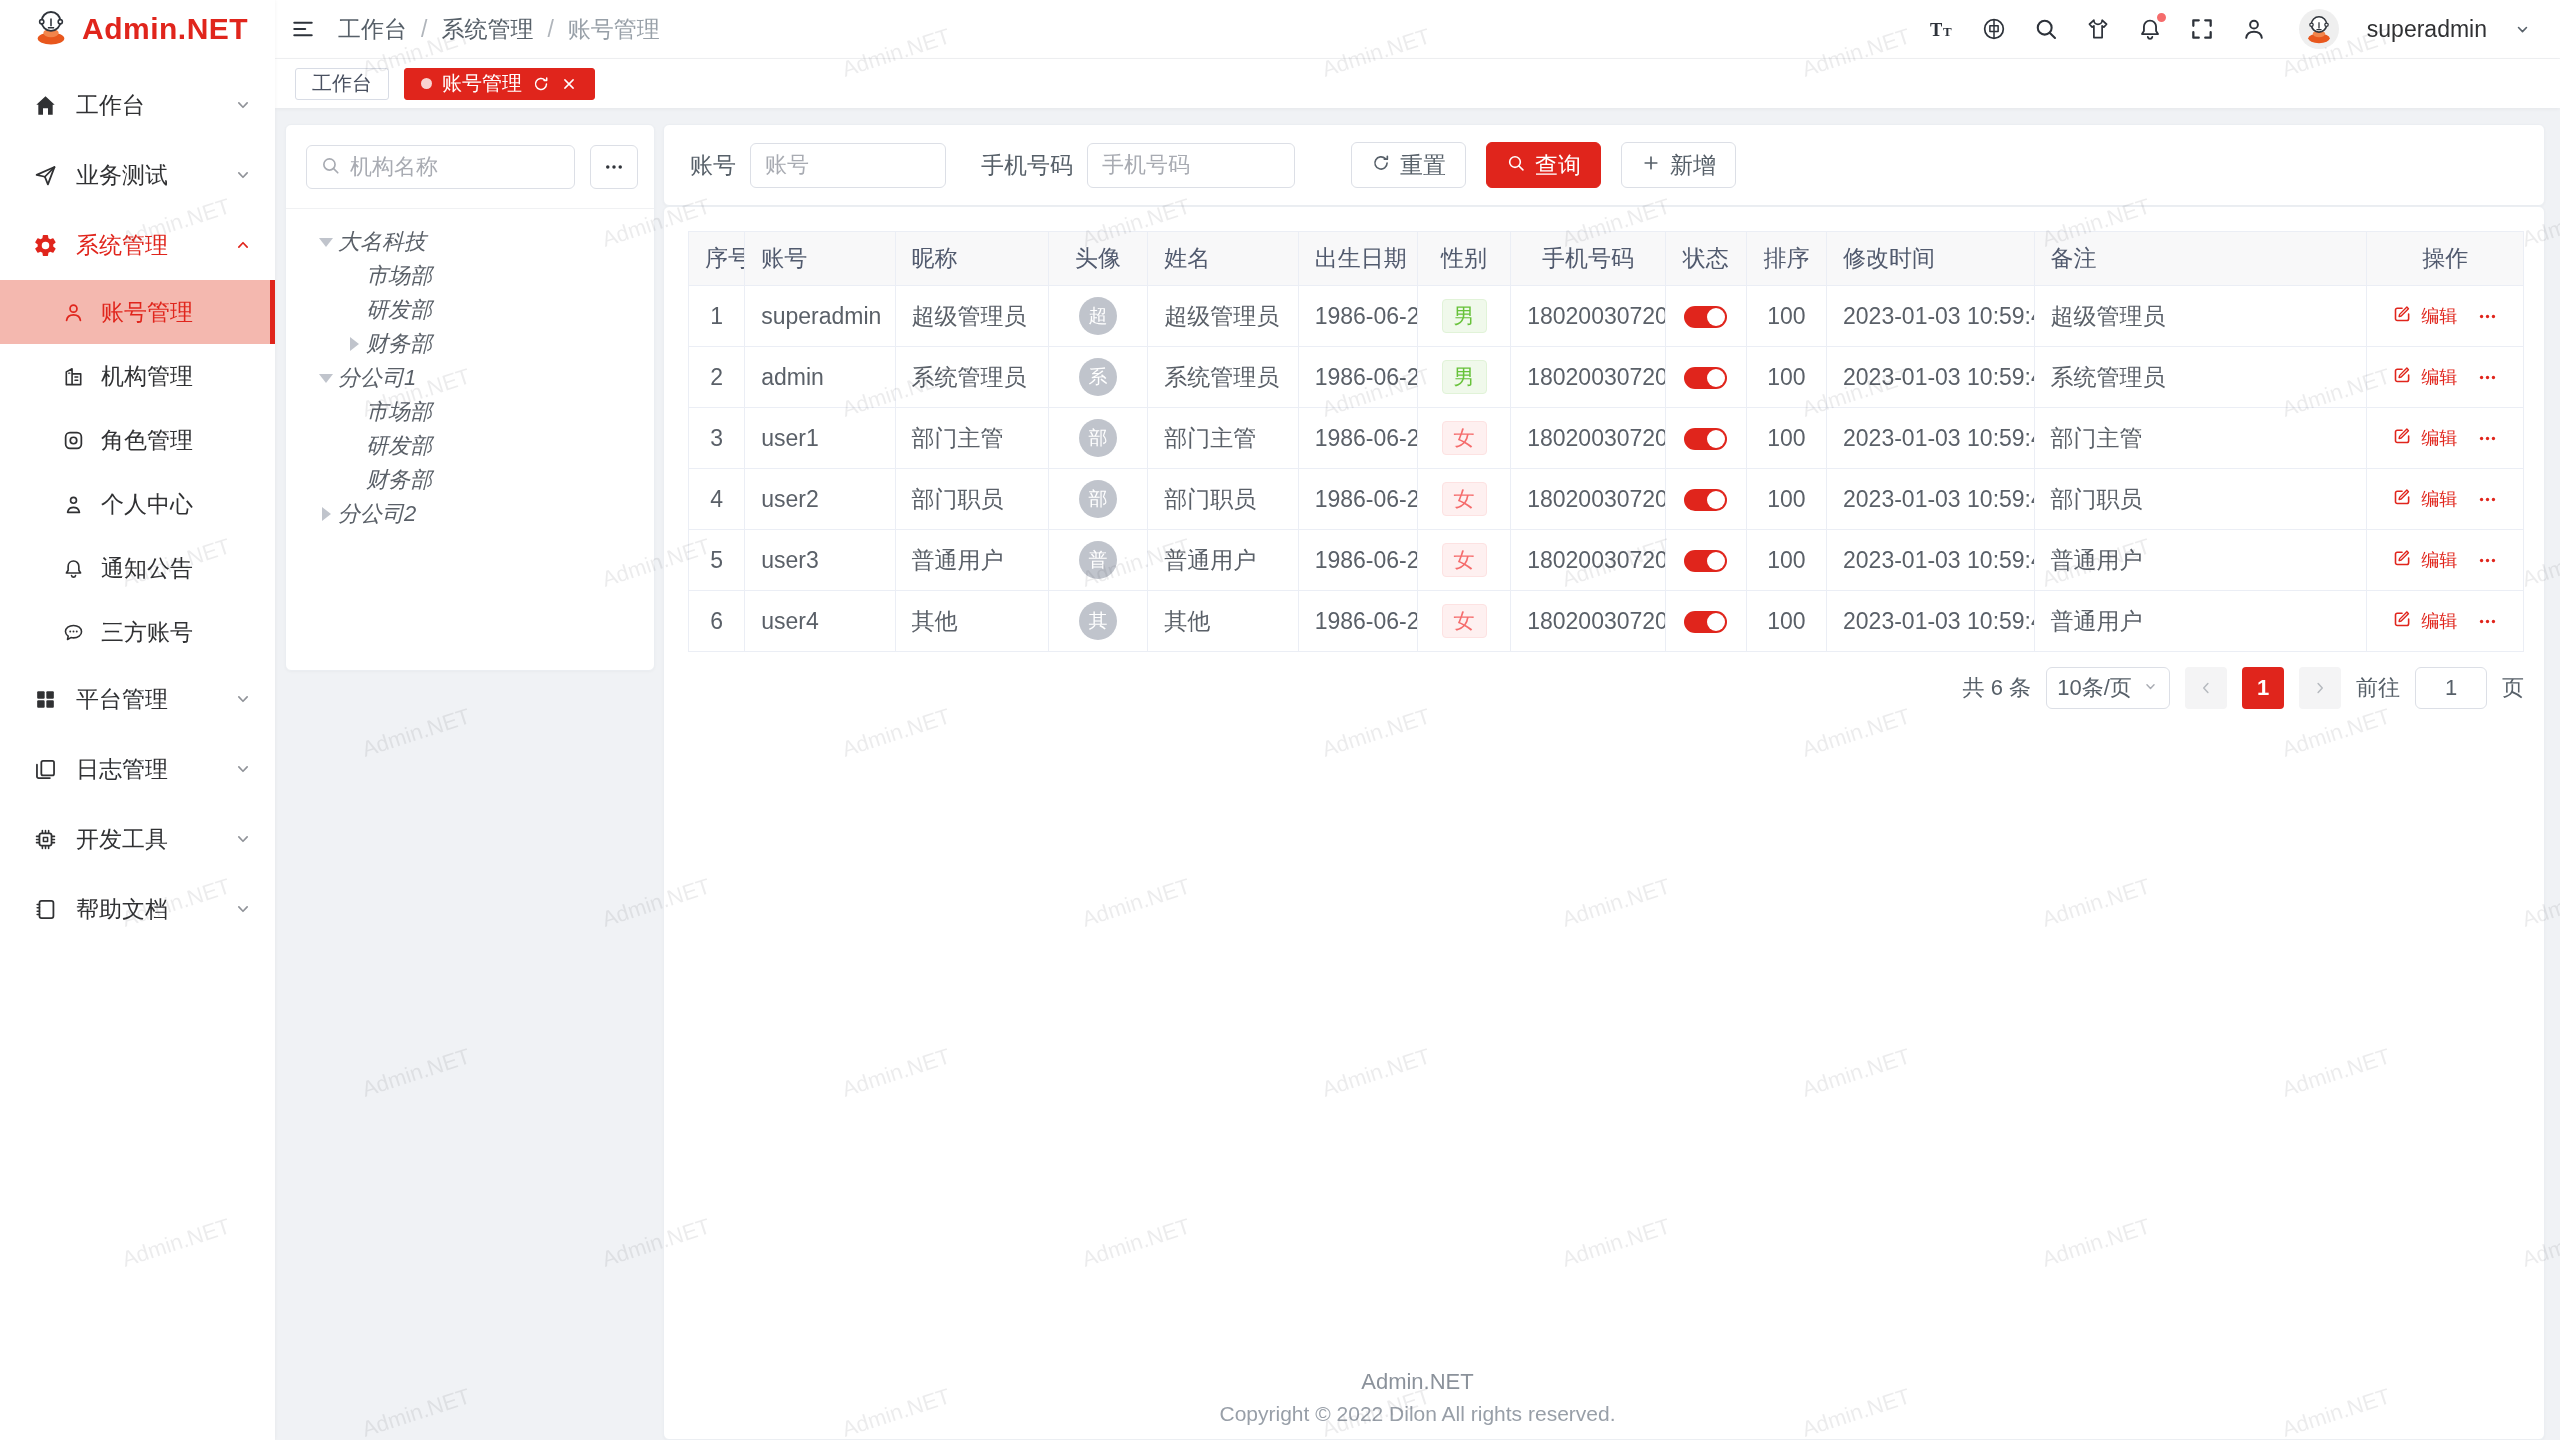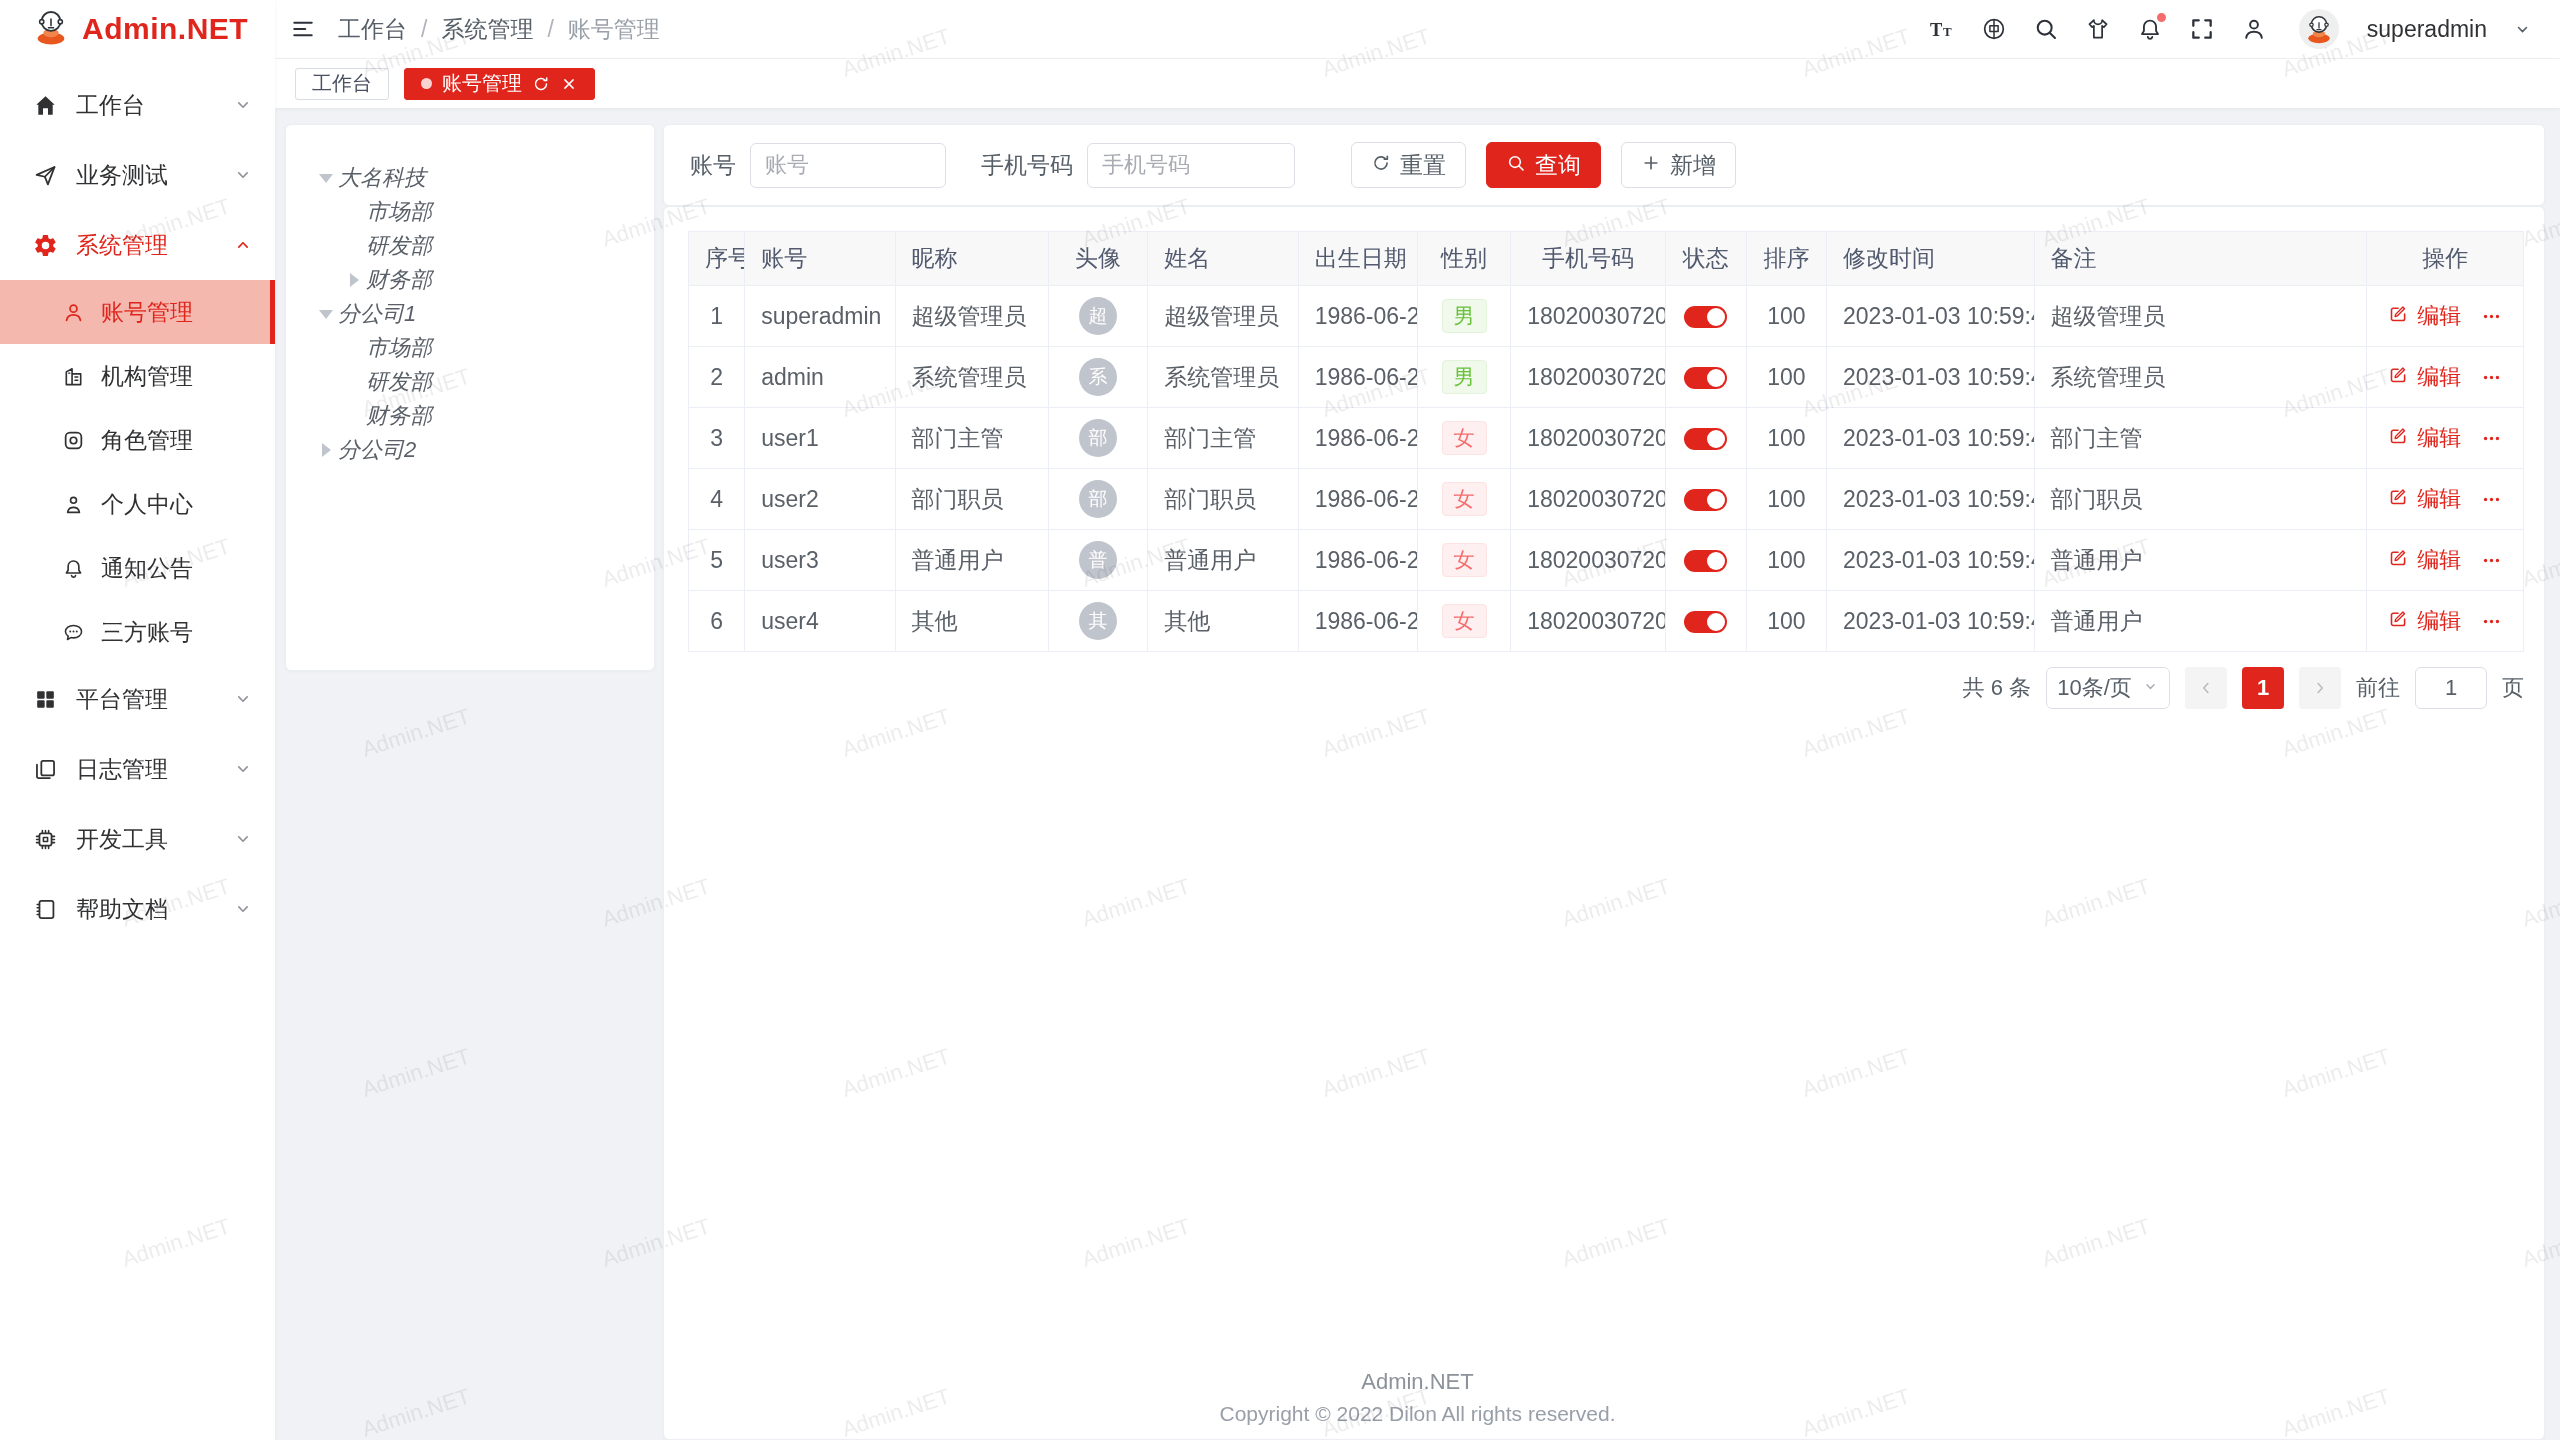--- a/index.html
+++ b/index.html
@@ -93,21 +93,21 @@
   th { background:#f8f8f9; color:#515a6e; }
   .al { text-align:left; } .ac { text-align:center; }
   .cell-avatar { width:38px; height:38px; border-radius:50%; background:#c0c4cc; color:#fff; font-size:19px; display:inline-flex; align-items:center; justify-content:center; }
   .badge { display:inline-block; padding:3px 11px; border-radius:4px; font-size:21px; line-height:26px; }
   .badge.male { color:#67c23a; background:#f0f9eb; border:1px solid #e1f3d8; }
   .badge.female { color:#f56c6c; background:#fef0f0; border:1px solid #fde2e2; }
   .switch { width:43px; height:22px; border-radius:11px; background:var(--primary); position:relative; display:inline-block; cursor:pointer; vertical-align:middle; }
   .switch .knob { position:absolute; top:2px; right:2px; width:18px; height:18px; border-radius:50%; background:#fff; }
   .ops { display:inline-flex; align-items:center; gap:8px; color:var(--primary); cursor:pointer; }
   .ops svg { width:21px; height:21px; }
-  .ops .lbl { font-size:22px; }
+  .ops .lbl { font-size:18px; }
   .ops .more { margin-left:12px; display:inline-flex; cursor:pointer; }
 
   
   .pagination { display:flex; align-items:center; justify-content:flex-end; margin-top:15px; gap:15px; font-size:22px; color:#576069; }
   .psel { width:124px; height:42px; border:1px solid var(--border); border-radius:6px; display:flex; align-items:center; justify-content:center; gap:10px; cursor:pointer; color:#576069; }
   .psel svg { width:17px; height:17px; color:#a8abb2; }
   .pbtn { width:42px; height:42px; border-radius:4px; background:#f4f4f5; color:#b6babf; display:flex; align-items:center; justify-content:center; cursor:pointer; }
   .pbtn svg { width:18px; height:18px; }
   .pnum { width:42px; height:42px; border-radius:4px; background:#f4f4f5; color:#576069; font-weight:bold; display:flex; align-items:center; justify-content:center; cursor:pointer; }
   .pnum.active { background:var(--primary); color:#fff; }
@@ -445,20 +445,36 @@
             <svg viewBox="0 0 24 24" fill="none">
               <path d="M6.5 6.5l11 11M17.5 6.5l-11 11" stroke="currentColor" fill="none" stroke-linecap="round" stroke-linejoin="round" stroke-width="2"></path>
             </svg>
           </span>
         </div>
       </div>
 
     <div class="content">
 
       <section class="card tree-card">
+        <div class="tree-head">
+          <div class="tree-search">
+            <span id="tree-search-icon"><svg viewBox="0 0 24 24" fill="none">
+                  <circle cx="10.8" cy="10.8" r="6.4" stroke="currentColor" fill="none" stroke-linecap="round" stroke-linejoin="round" stroke-width="1.9"></circle>
+                  <path d="M15.6 15.6 20.3 20.3" stroke="currentColor" fill="none" stroke-linecap="round" stroke-linejoin="round" stroke-width="1.9"></path>
+                </svg></span>
+            <input placeholder="机构名称" style="">
+          </div>
+          <button class="more-btn" id="tree-more-btn">
+              <svg viewBox="0 0 24 24" fill="none">
+                <circle cx="5.2" cy="12" r="1.9" fill="currentColor"></circle>
+                <circle cx="12" cy="12" r="1.9" fill="currentColor"></circle>
+                <circle cx="18.8" cy="12" r="1.9" fill="currentColor"></circle>
+              </svg>
+            </button>
+        </div>
         <div class="tree-body" id="tree">
             <div class="tree-node lvl0">
               <span class="caretbox">
                 <span class="caret-exp"></span>
               </span>
               <span>大名科技</span>
             </div>
             <div class="tree-node lvl1">
               <span class="caretbox"></span>
               <span>市场部</span>

